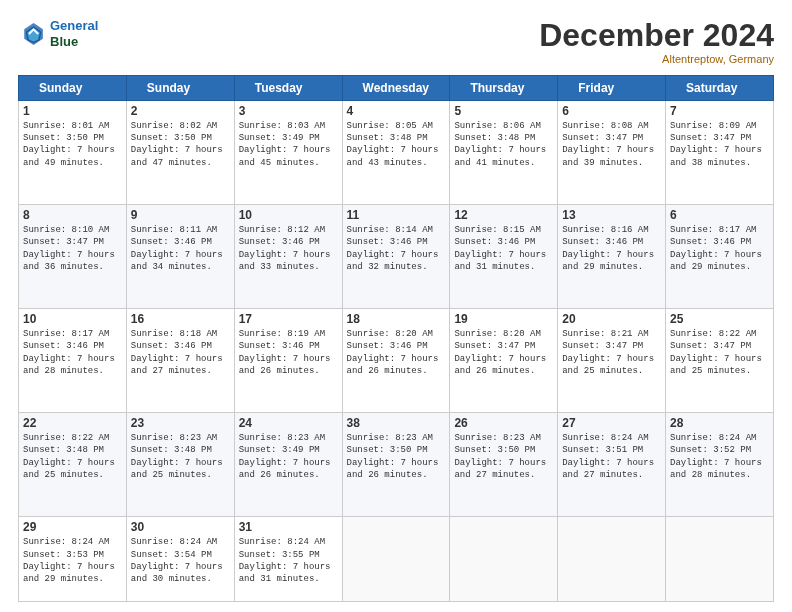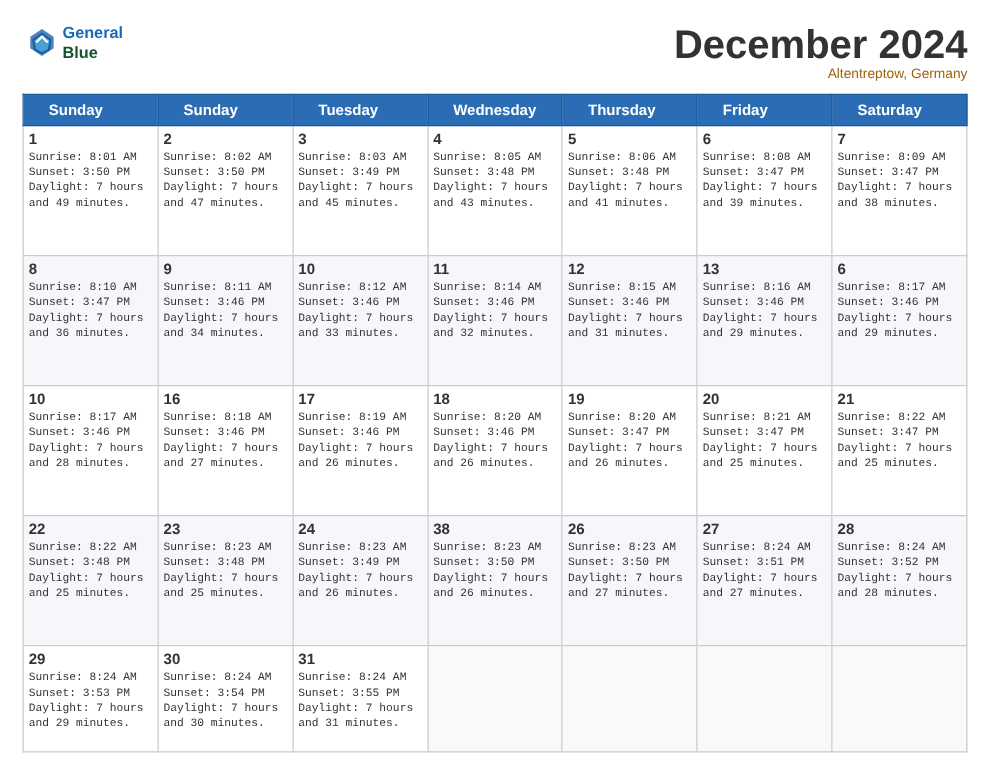--- a/index.html
+++ b/index.html
@@ -218,21 +218,21 @@
           </td>
           <td>
             <span class="day-num">19</span>
             <div class="cell-text">Sunrise: 8:20 AM<br>Sunset: 3:47 PM<br>Daylight: 7 hours<br>and 26 minutes.</div>
           </td>
           <td>
             <span class="day-num">20</span>
             <div class="cell-text">Sunrise: 8:21 AM<br>Sunset: 3:47 PM<br>Daylight: 7 hours<br>and 25 minutes.</div>
           </td>
           <td>
-            <span class="day-num">21</span>
+            <span class="day-num">25</span>
             <div class="cell-text">Sunrise: 8:22 AM<br>Sunset: 3:47 PM<br>Daylight: 7 hours<br>and 25 minutes.</div>
           </td>
         </tr>
         <tr>
           <td>
             <span class="day-num">22</span>
             <div class="cell-text">Sunrise: 8:22 AM<br>Sunset: 3:48 PM<br>Daylight: 7 hours<br>and 25 minutes.</div>
           </td>
           <td>
             <span class="day-num">23</span>

